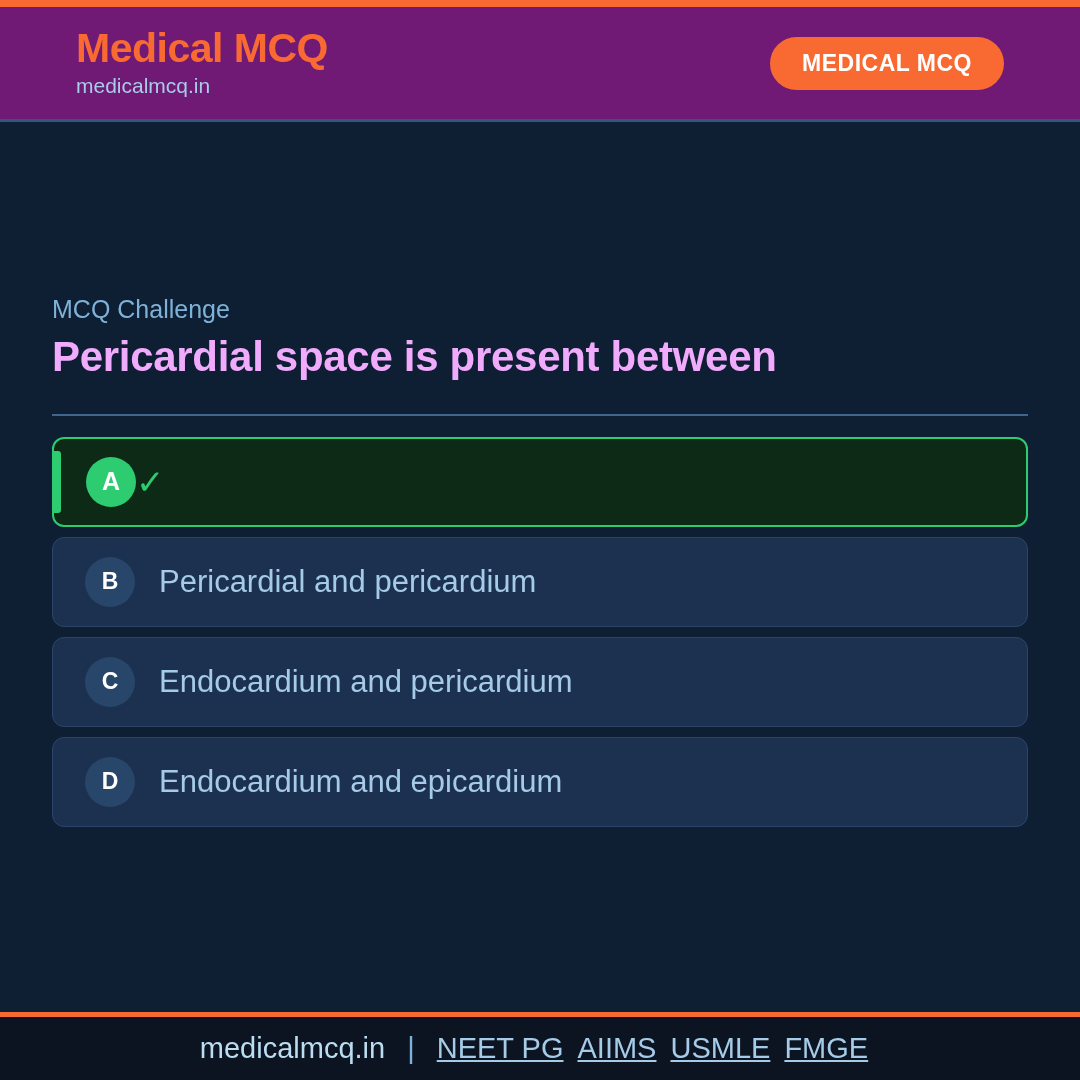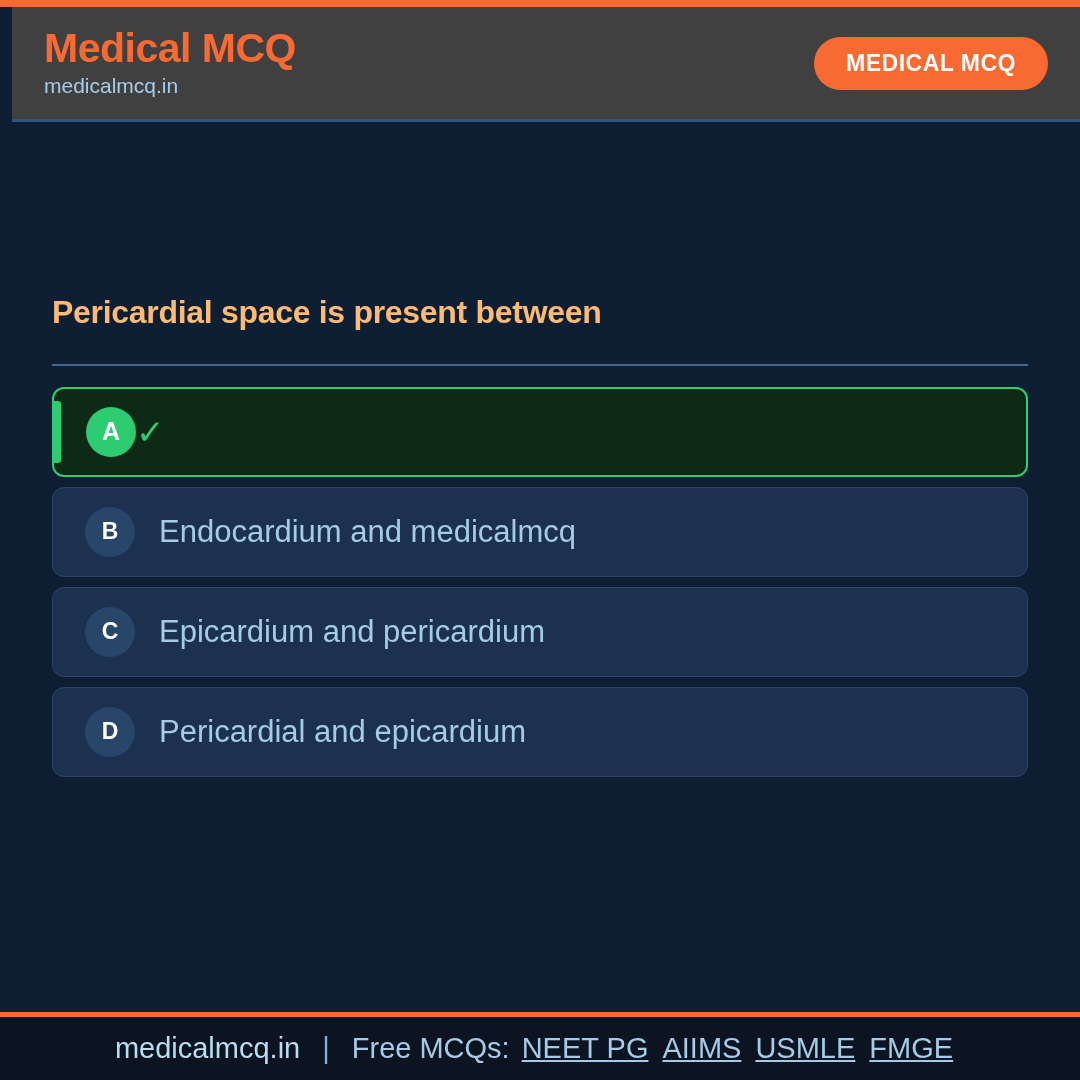--- a/index.html
+++ b/index.html
@@ -27,28 +27,27 @@
     height: 7px;
     width: 100%;
     background: #f96a33;
     flex: 0 0 auto;
   }
 
   
   .header {
     flex: 0 0 auto;
     height: 115px;
-    background: #404040;
+    background: #701a75;
     border-bottom: 3px solid #31567f;
     display: flex;
     align-items: center;
     justify-content: space-between;
-    padding: 0 32px;
-    box-sizing: border-box;
-    margin-left: 12px;
+    padding: 0 76px;
+    box-sizing: border-box;
   }
   .brand-block {
     display: flex;
     flex-direction: column;
     justify-content: center;
   }
   .brand-title {
     font-size: 41px;
     font-weight: bold;
     color: #f96a33;
@@ -86,23 +85,23 @@
     right: 52px;
     top: 172px;
   }
   .eyebrow {
     font-size: 25px;
     color: #7fb2d8;
     line-height: 1.2;
     margin-bottom: 8px;
   }
   .question {
-    font-size: 32px;
-    font-weight: bold;
-    color: #fdba74;
+    font-size: 42px;
+    font-weight: bold;
+    color: #f0abfc;
     line-height: 1.18;
     letter-spacing: -0.3px;
     max-width: 880px;
   }
   .divider {
     margin-top: 32px;
     height: 2px;
     background: #41658c;
     width: 100%;
   }
@@ -233,61 +232,61 @@
   <div class="header">
     <div class="brand-block">
       <div class="brand-title">Medical MCQ</div>
       <div class="brand-sub">medicalmcq.in</div>
     </div>
     <div class="header-badge">MEDICAL MCQ</div>
   </div>
 
   <div class="main">
     <div class="content">
+      <div class="eyebrow">MCQ Challenge</div>
       <div class="question">Pericardial space is present between</div>
       <div class="divider"></div>
 
       <div class="options">
 
         <div class="option correct">
           <span class="accent-bar"></span>
           <span class="badge">A</span>
           <span class="check-icon">✓</span>
         </div>
 
         <div class="option">
 
           <span class="badge">B</span>
-          <span class="option-text">Endocardium and medicalmcq</span>
+          <span class="option-text">Pericardial and pericardium</span>
 
         </div>
 
         <div class="option">
 
           <span class="badge">C</span>
-          <span class="option-text">Epicardium and pericardium</span>
+          <span class="option-text">Endocardium and pericardium</span>
 
         </div>
 
         <div class="option">
 
           <span class="badge">D</span>
-          <span class="option-text">Pericardial and epicardium</span>
+          <span class="option-text">Endocardium and epicardium</span>
 
         </div>
 
       </div>
     </div>
   </div>
 
   <div class="footer">
     <div class="footer-inner">
       <span class="footer-domain">medicalmcq.in</span>
       <span class="footer-sep">|</span>
-      <span class="footer-label">Free MCQs:</span>
       <span class="footer-exam">NEET PG</span>
       <span class="footer-exam">AIIMS</span>
       <span class="footer-exam">USMLE</span>
       <span class="footer-exam">FMGE</span>
     </div>
   </div>
 
 </div>
 
 </body></html>

